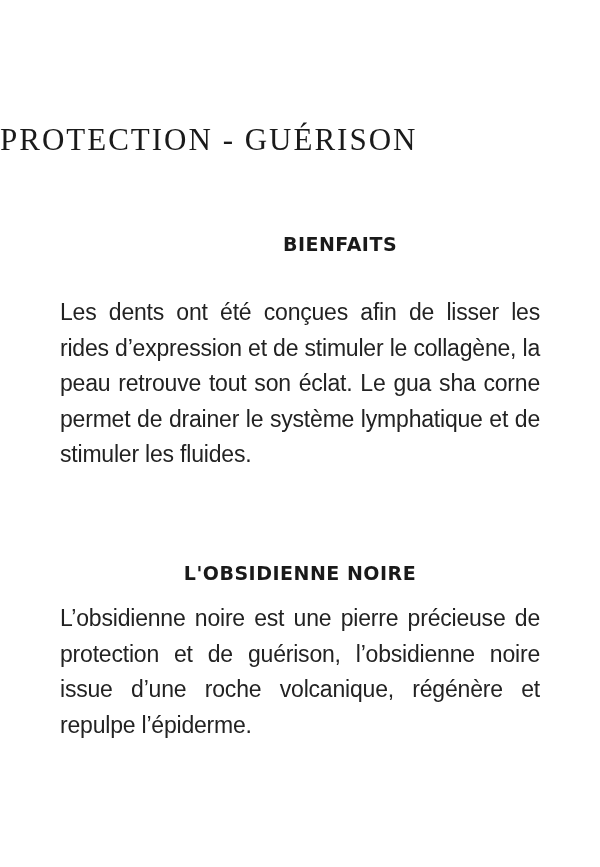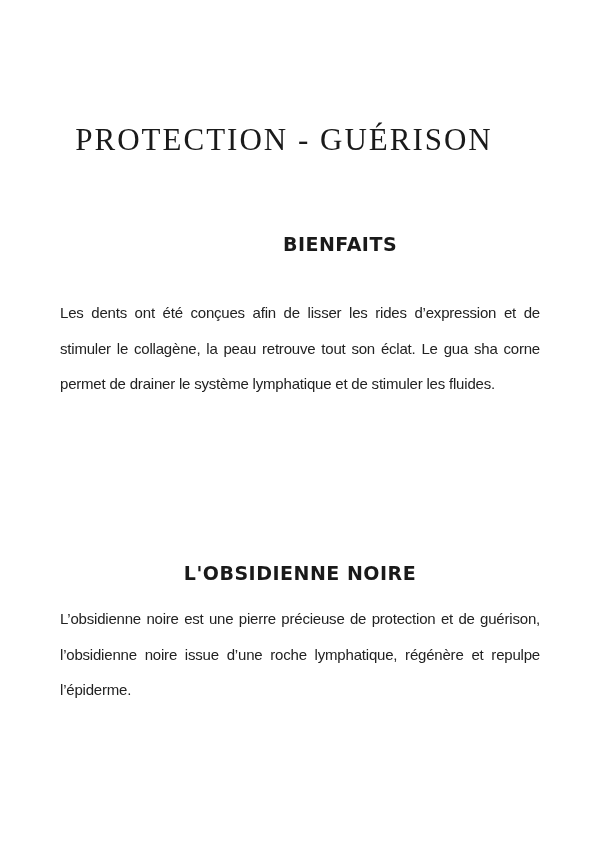--- a/index.html
+++ b/index.html
@@ -12,21 +12,21 @@
       height: 867px;
       position: relative;
       overflow: hidden;
       color: #1a1a1a;
     }
     .title {
       position: absolute;
       top: 122px;
       left: 0;
       width: 568px;
-      text-align: center;
+      text-align: left;
       font-family: "Liberation Serif", "DejaVu Serif", serif;
       font-size: 31px;
       letter-spacing: 2px;
       font-weight: normal;
       margin: 0;
       color: #1a1a1a;
     }
     .section-heading {
       position: absolute;
       left: 0;
@@ -39,21 +39,21 @@
       margin: 0;
       color: #1a1a1a;
     }
     .h1 { top: 233px; margin-left: 40px; }
     .h2 { top: 562px; }
     .para {
       position: absolute;
       left: 60px;
       width: 480px;
       font-family: "Liberation Sans", "DejaVu Sans", sans-serif;
-      font-size: 15px;
+      font-size: 23px;
       line-height: 35.5px;
       text-align: justify;
       margin: 0;
       color: #222222;
       letter-spacing: -0.2px;
     }
     .p1 { top: 295px; }
     .p2 { top: 601px; }
   </style>
 </head>
@@ -61,14 +61,14 @@
 
 <h1 class="title">PROTECTION - GUÉRISON</h1>
 
 <section>
   <h2 class="section-heading h1">BIENFAITS</h2>
   <p class="para p1">Les dents ont été conçues afin de lisser les rides d’expression et de stimuler le collagène, la peau retrouve tout son éclat. Le gua sha corne permet de drainer le système lymphatique et de stimuler les fluides.</p>
 </section>
 
 <section>
   <h2 class="section-heading h2">L'OBSIDIENNE NOIRE</h2>
-  <p class="para p2">L’obsidienne noire est une  pierre précieuse de protection et de guérison, l’obsidienne noire issue d’une roche lymphatique, régénère et repulpe l’épiderme.</p>
+  <p class="para p2">L’obsidienne noire est une  pierre précieuse de protection et de guérison, l’obsidienne noire issue d’une roche volcanique, régénère et repulpe l’épiderme.</p>
 </section>
 
 </body></html>

